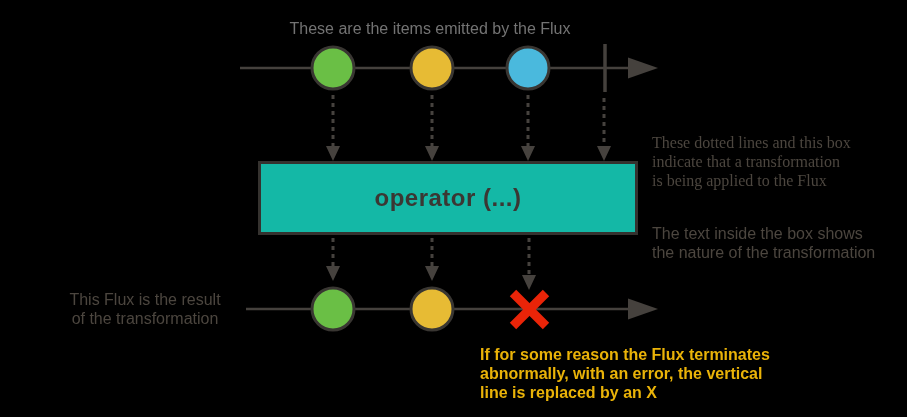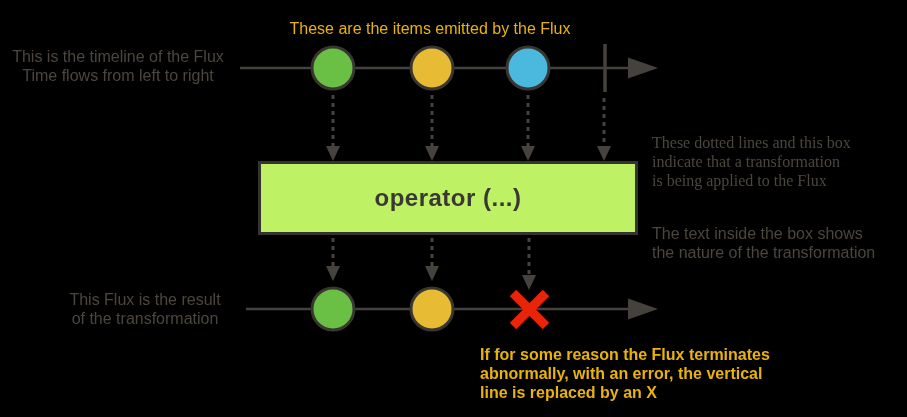--- a/index.html
+++ b/index.html
@@ -85,28 +85,26 @@
       <polygon points="628,298.5 658,309 628,319.5" style="fill: rgb(69, 65, 61);"></polygon>
       <circle cx="333" cy="309" r="21" stroke-width="3" style="fill: rgb(106, 191, 69); stroke: rgb(57, 54, 50);"></circle>
       <circle cx="432" cy="309" r="21" stroke-width="3" style="fill: rgb(231, 187, 52); stroke: rgb(57, 54, 50);"></circle>
       <g>
         <line x1="513" y1="293" x2="546" y2="326" stroke-width="9" stroke-linecap="butt" style="stroke: rgb(234, 36, 8);"></line>
         <line x1="546" y1="293" x2="513" y2="326" stroke-width="9" stroke-linecap="butt" style="stroke: rgb(234, 36, 8);"></line>
       </g>
     </g>
   </svg>
 
-  <div class="operator-box" style="background: #bef264; border-color: rgb(53, 50, 47); color: rgb(59, 55, 51);">
+  <div class="operator-box" style="background: #14b8a6; border-color: rgb(53, 50, 47); color: rgb(59, 55, 51);">
     <span>operator (...)</span>
   </div>
 
-  <div class="annotation center" style="left: 6px; top: 47px; width: 224px; color: rgb(76, 70, 63);">This is the timeline of the Flux
-Time flows from left to right</div>
 
-  <div class="annotation center" style="left: 285px; top: 19px; width: 290px; color: #eab308;">These are the items emitted by the Flux</div>
+  <div class="annotation center" style="left: 285px; top: 19px; width: 290px; color: #737373;">These are the items emitted by the Flux</div>
 
 
   <div class="annotation left" style="left: 652px; top: 133px; width: 255px; color: rgb(76, 70, 63); font-family: Liberation Serif, serif;">These dotted lines and this box
 indicate that a transformation
 is being applied to the Flux</div>
 
   <div class="annotation left" style="left: 652px; top: 210px; width: 255px; color: rgb(76, 70, 63); margin-top: 14px;">The text inside the box shows
 the nature of the transformation</div>
 
   <div class="annotation center" style="left: 42px; top: 290px; width: 206px; color: rgb(76, 70, 63);">This Flux is the result

